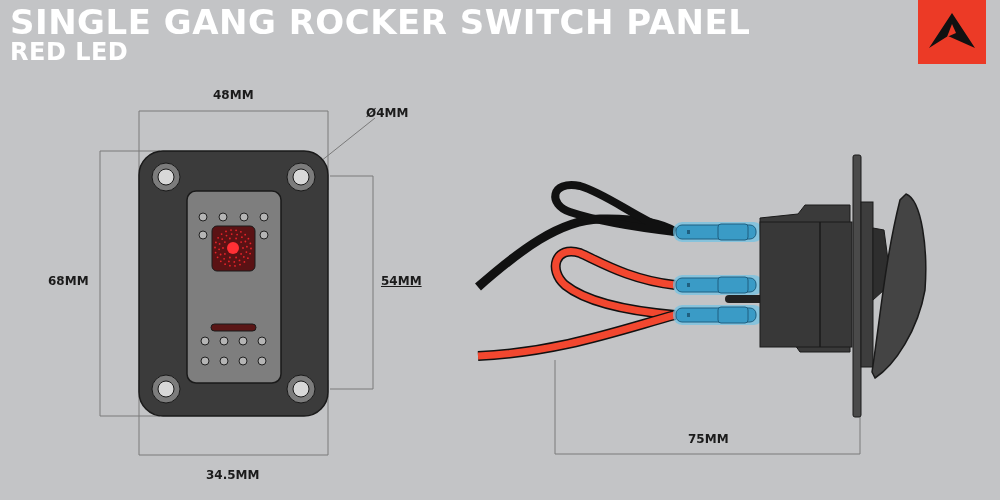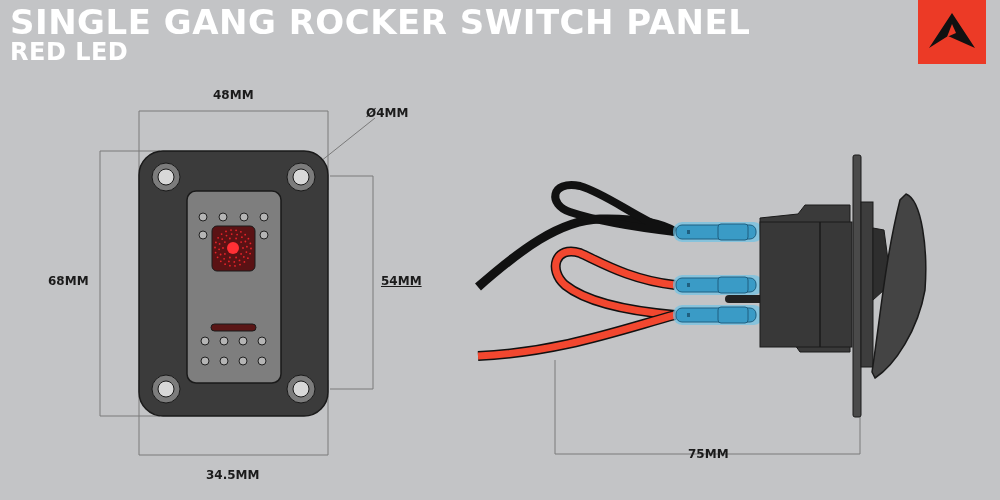--- a/index.html
+++ b/index.html
@@ -181,13 +181,13 @@
     <path d="M873,228 L884,230 L888,260 L884,290 L873,300 Z" fill="#2e2e2e" stroke="#1a1a1a"></path>
     <path d="M906,194 C922,200 928,250 925,290 C918,330 895,365 875,378 L872,372 C880,320 885,260 900,200 Z" fill="#444" stroke="#1a1a1a" stroke-width="1.5"></path>
   </g>
 </svg>
 
 <div class="dim" style="left:213px; top:88px;">48MM</div>
 <div class="dim" style="left:366px; top:106px;">Ø4MM</div>
 <div class="dim" style="left:48px; top:274px;">68MM</div>
 <div class="dim" style="left:381px; top:274px;text-decoration:underline;">54MM</div>
 <div class="dim" style="left:206px; top:468px;">34.5MM</div>
-<div class="dim" style="left:688px; top:447px;">75MM</div>
+<div class="dim" style="left:688px; top:432px;">75MM</div>
 
 </body></html>

